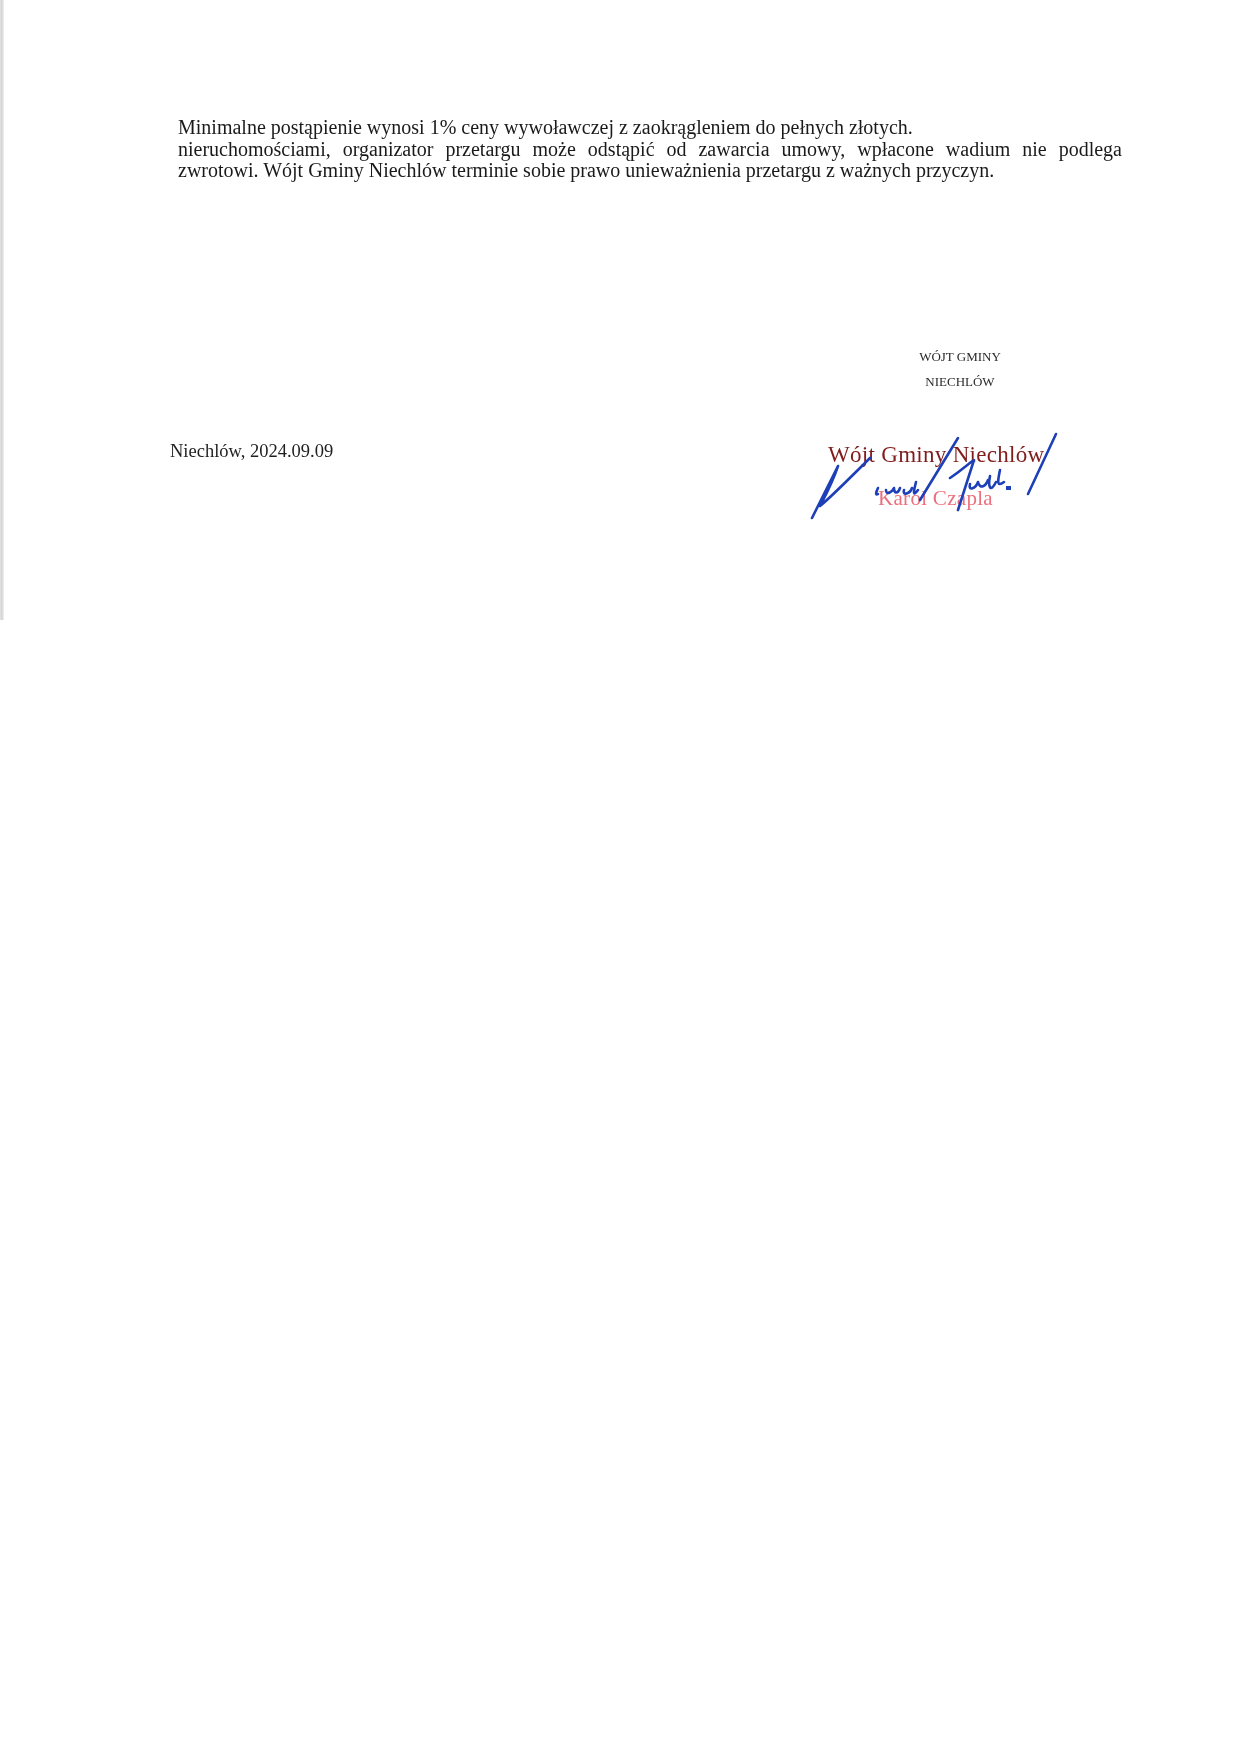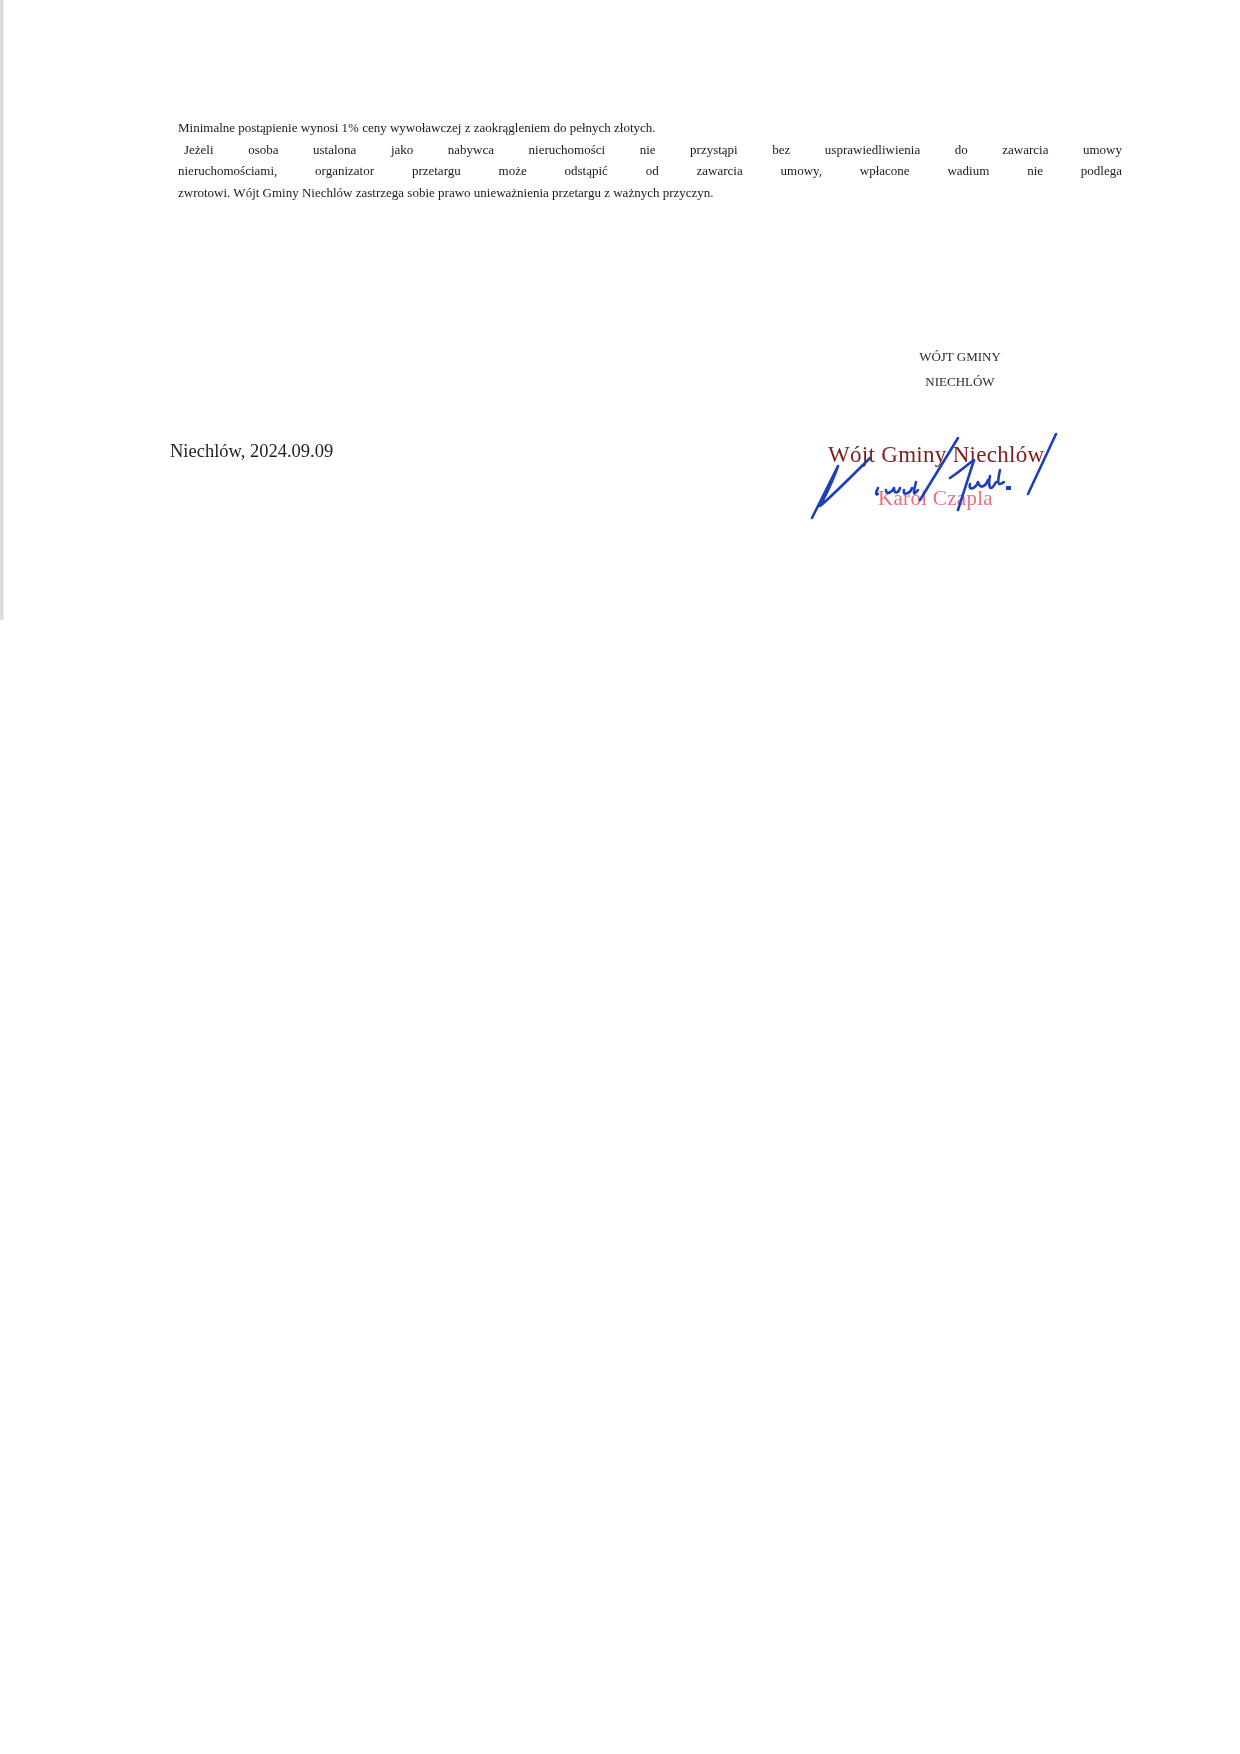--- a/index.html
+++ b/index.html
@@ -1,19 +1,19 @@
 <!DOCTYPE html>
 <html><head>
   <meta charset="utf-8">
   <style>
     html, body { margin: 0; padding: 0; background: #ffffff; }
     body { width: 1240px; height: 1754px; position: relative; overflow: hidden; font-family: "Liberation Serif", serif; color: #1a1a1a; }
     .scan-edge { position: absolute; left: 0; top: 0; width: 4px; height: 620px; background: linear-gradient(to right, #e6e6e6, #d3d3d3 40%, #f2f2f2); }
     .page { position: absolute; left: 0; top: 0; width: 1240px; height: 1754px; }
-    .body-text { position: absolute; left: 178px; top: 117px; width: 944px; font-size: 13px; line-height: 21.6px; }
+    .body-text { position: absolute; left: 178px; top: 117px; width: 944px; font-size: 20px; line-height: 21.6px; }
     .para { margin: 0; text-align: justify; text-align-last: left; }
     .para.first { text-indent: 0; }
     .para.indent { padding-left: 6px; text-indent: 0; }
     .para.italic { font-style: italic; color: #2a2a2a; }
     .justify-line { display: block; text-align: justify; text-align-last: justify; }
     .last-line { display: block; text-align: left; }
     .authority { position: absolute; left: 880px; top: 344px; width: 160px; text-align: center; font-size: 13px; line-height: 25px; color: #2a2a2a; }
     .place-date { position: absolute; left: 170px; top: 441px; font-size: 18.5px; color: #1f1f1f; }
     .stamp { position: absolute; left: 800px; top: 430px; width: 260px; height: 100px; }
     .stamp-line1 { position: absolute; left: 28px; top: 12px; font-size: 23px; color: #7f1d1d; white-space: nowrap; letter-spacing: 0.3px; }
@@ -24,23 +24,22 @@
 <body>
 
 <div class="page">
   <div class="scan-edge"></div>
 
   <div class="body-text">
     <p class="para first">
       <span class="last-line">Minimalne postąpienie wynosi 1% ceny wywoławczej z zaokrągleniem do pełnych złotych.</span>
     </p>
     <p class="para indent">
-      <span class="justify-line">Jeżeli osoba ustalona jako nabywca nieruchomości nie przystąpi bez usprawiedliwienia do zawarcia umowy</span>
       <span class="justify-line" style="margin-left:-6px">nieruchomościami, organizator przetargu może odstąpić od zawarcia umowy, wpłacone wadium nie podlega</span>
-      <span class="last-line" style="margin-left:-6px">zwrotowi. Wójt Gminy Niechlów zastrzega sobie prawo unieważnienia przetargu z ważnych przyczyn.</span>
+      <span class="last-line" style="margin-left:-6px">zwrotowi. Wójt Gminy Niechlów terminie sobie prawo unieważnienia przetargu z ważnych przyczyn.</span>
     </p>
   </div>
 
   <div class="authority">
     <div>WÓJT GMINY</div>
     <div>NIECHLÓW</div>
   </div>
 
   <div class="place-date">Niechlów, 2024.09.09</div>
 

